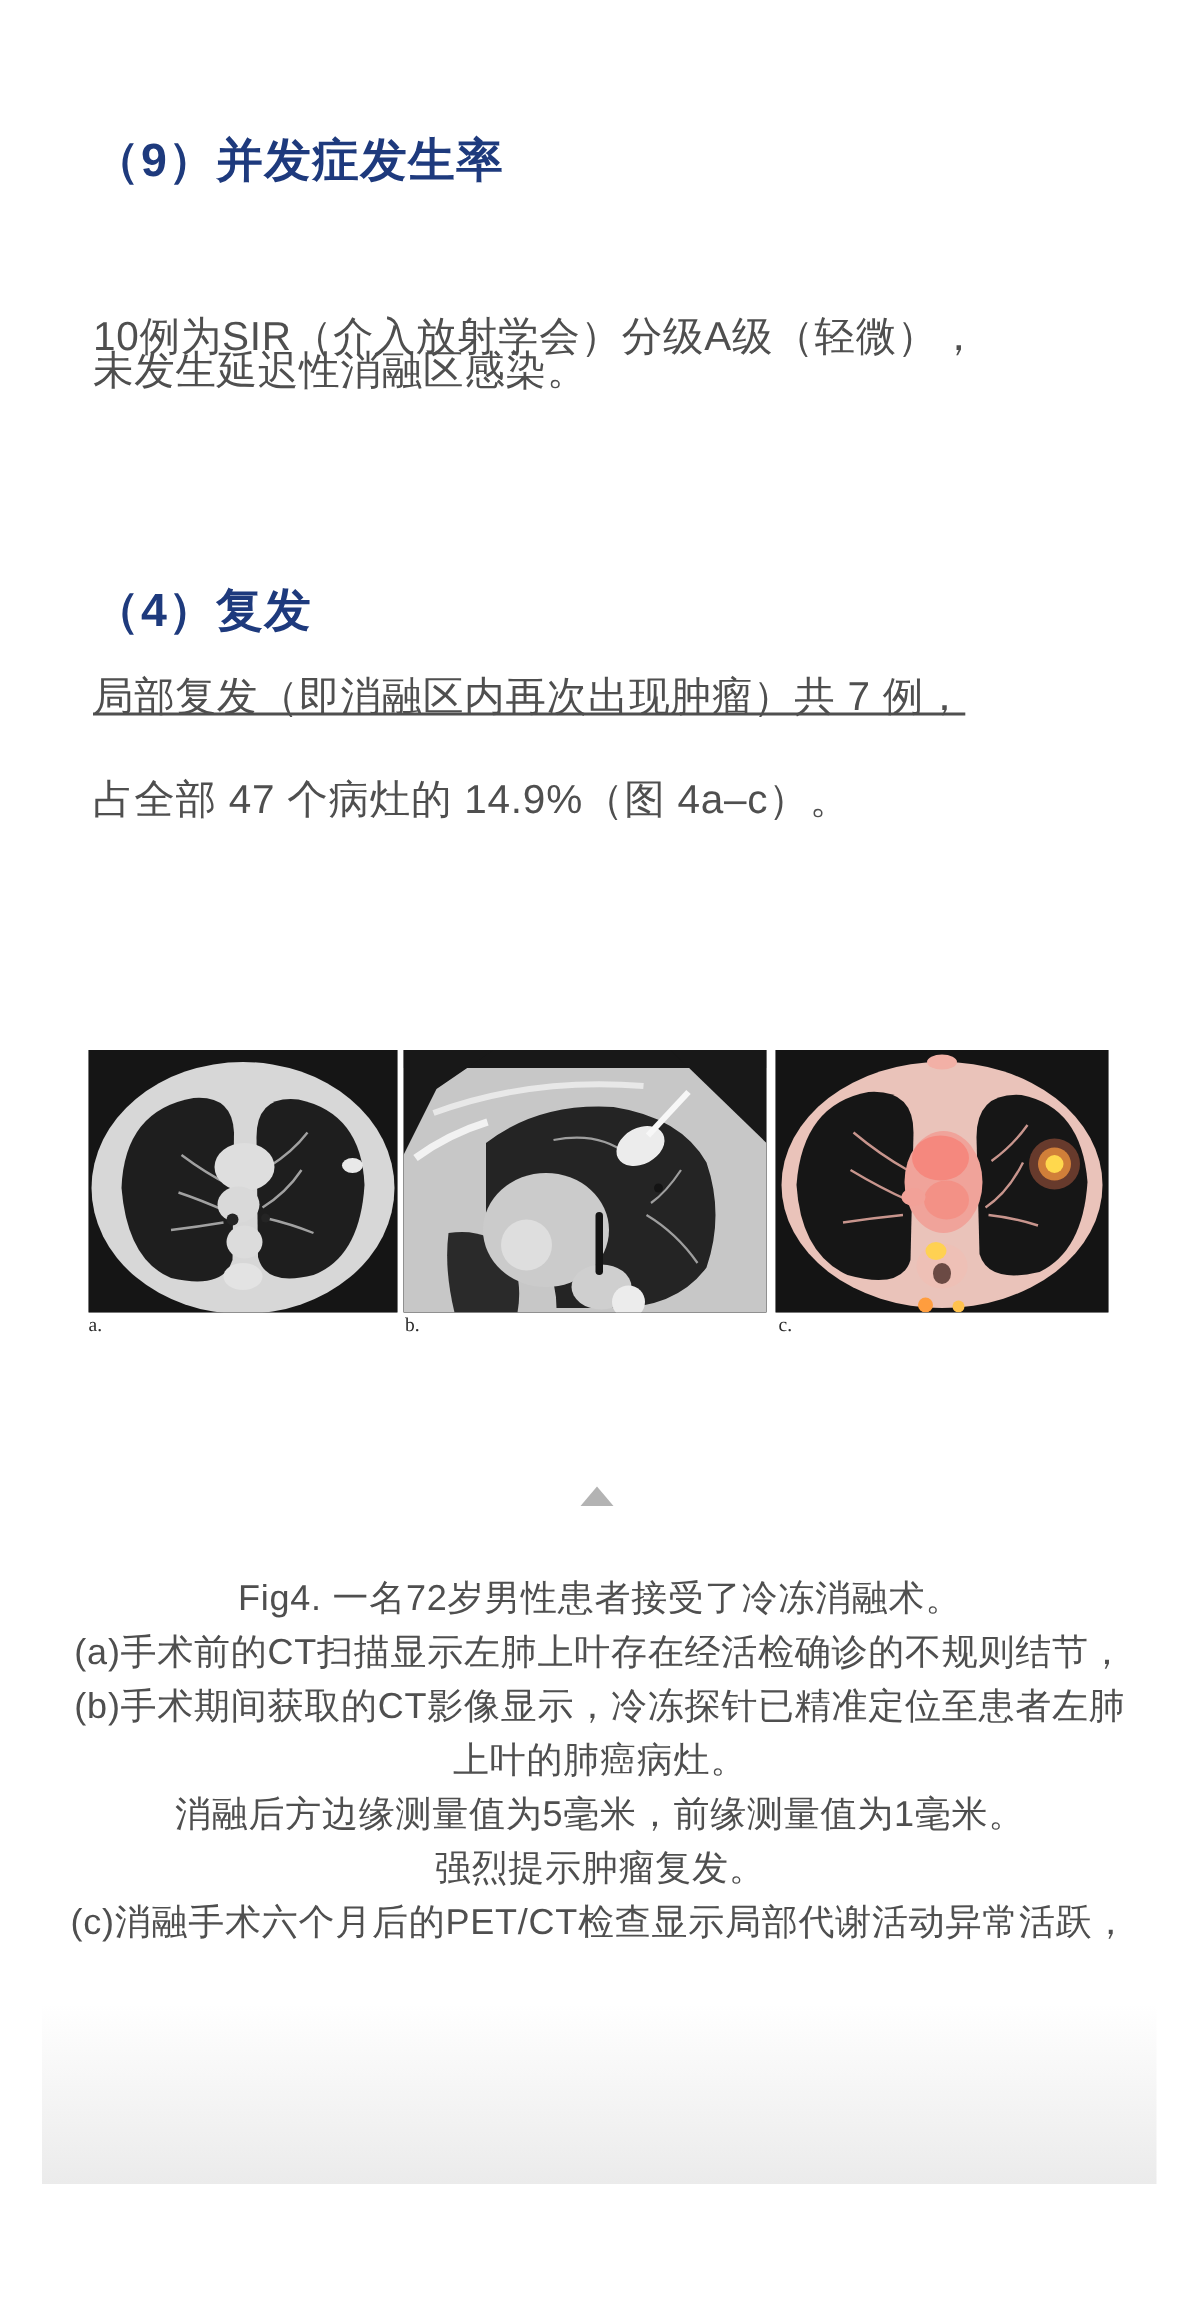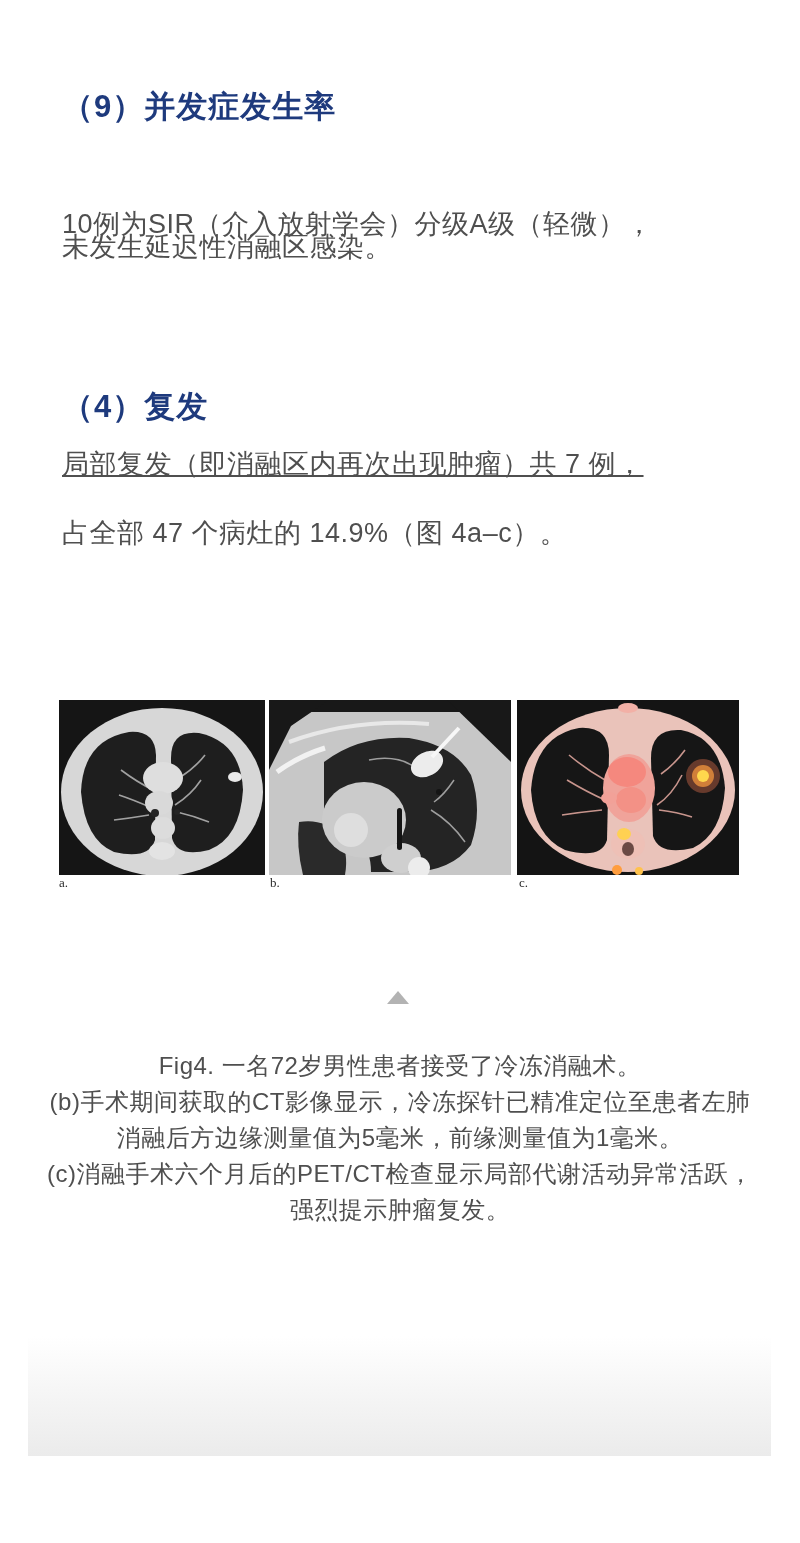--- a/index.html
+++ b/index.html
@@ -167,21 +167,23 @@
   </div>
 
   <span id="label-a" class="abs panel-label">a.</span>
   <span id="label-b" class="abs panel-label">b.</span>
   <span id="label-c" class="abs panel-label">c.</span>
 
   <div class="abs collapse-triangle"></div>
 
   <div class="abs figure-caption">
     <span class="caption-line">Fig4. 一名72岁男性患者接受了冷冻消融术。</span>
+    <span class="caption-line">(a)手术前的CT扫描显示左肺上叶存在经活检确诊的不规则结节，</span>
     <span class="caption-line">(b)手术期间获取的CT影像显示，冷冻探针已精准定位至患者左肺</span>
+    <span class="caption-line">上叶的肺癌病灶。</span>
     <span class="caption-line">消融后方边缘测量值为5毫米，前缘测量值为1毫米。</span>
+    <span class="caption-line">强烈提示肿瘤复发。</span>
     <span class="caption-line">(c)消融手术六个月后的PET/CT检查显示局部代谢活动异常活跃，</span>
-    <span class="caption-line">强烈提示肿瘤复发。</span>
   </div>
 
   <div class="abs bottom-gradient"></div>
 
 </div>
 
 </body></html>

